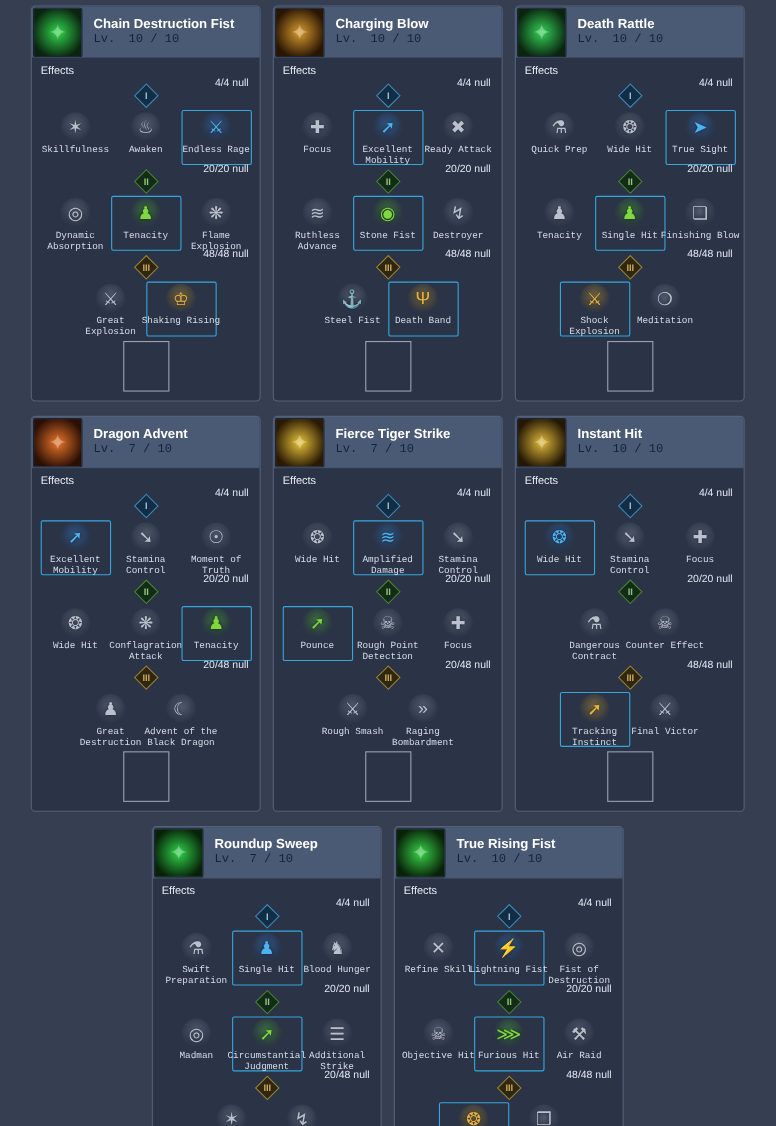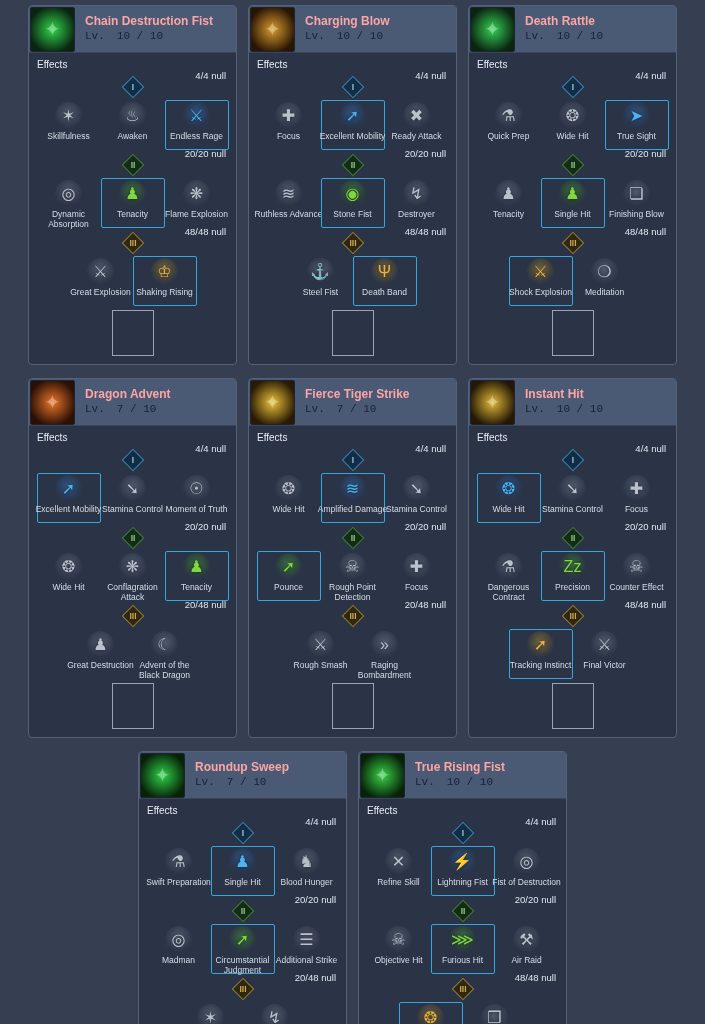--- a/index.html
+++ b/index.html
@@ -18,21 +18,21 @@
   }
   .skill-art {
     width:45px; height:45px; margin:1px 0 1px 1px; border-radius:2px; flex:0 0 auto;
     position:relative; border:1px solid #1c2433;
   }
   .skill-art::after {
     content:"✦"; position:absolute; inset:0; display:flex; align-items:center; justify-content:center;
     font-size:20px; color:rgba(255,255,255,0.35);
   }
   .head-text { padding-left:10px; min-width:0; }
-  .skill-title { font-size:12px; font-weight:bold; color:#fca5a5; line-height:15px; }
+  .skill-title { font-size:12px; font-weight:bold; color:#ffffff; line-height:15px; }
   .skill-level { font-size:11px; color:#16213c; line-height:15px;font-family:Liberation Mono, monospace; }
   .skill-level .lv-val { margin-left:12px; }
 
   .panel-body { padding:4px 8px 8px; flex:1; display:flex; flex-direction:column; }
   .effects-label { text-align:left; font-size:10px; color:#e9edf4; height:15px; line-height:15px; }
 
   .tier-head { position:relative; height:26px; }
   .tier-counter { position:absolute; top:-2px; right:2px; font-size:9.5px; color:#dfe6f1; }
   .diamond {
     position:absolute; left:50%; top:7px; width:16px; height:16px; margin-left:-8px;
@@ -55,20 +55,21 @@
     display:flex; align-items:center; justify-content:center;
     font-size:16px; color:#b9c1cf; text-shadow:0 0 4px rgba(0,0,0,0.6);
     background:radial-gradient(circle at 50% 42%, rgba(150,160,180,0.38), rgba(90,100,120,0.15) 58%, transparent 72%);
   }
   .t0 .skill.selected .glyph-icon { color:#4db4f2; background:radial-gradient(circle at 50% 42%, rgba(60,140,220,0.4), rgba(30,70,130,0.18) 58%, transparent 72%); }
   .t1 .skill.selected .glyph-icon { color:#80d83e; background:radial-gradient(circle at 50% 42%, rgba(90,200,60,0.4), rgba(40,100,30,0.18) 58%, transparent 72%); }
   .t2 .skill.selected .glyph-icon { color:#eab440; background:radial-gradient(circle at 50% 42%, rgba(230,180,60,0.4), rgba(120,90,25,0.18) 58%, transparent 72%); }
   .skill-label {
     margin-top:2px; font-size:8.5px; line-height:10px; color:#d6dce8; text-align:center;
     width:72px;
+    font-family:Liberation Mono, monospace;
   }
   .empty-slot { width:42px; height:46px; border:1px solid #9aa2b4; margin:4px auto 0; }
 </style>
 </head>
 <body>
 
 <div id="board">
     <div class="panel-row">
       <section class="panel">
         <header class="panel-header">
@@ -484,24 +485,20 @@
               <div class="tier-counter">20/20 null</div>
               <span class="diamond">
                 <i>II</i>
               </span>
             </div>
             <div class="skill-row">
               <div class="skill">
                 <div class="glyph-icon">⚗</div>
                 <div class="skill-label">Dangerous Contract</div>
               </div>
-              <div class="skill selected">
-                <div class="glyph-icon">Zz</div>
-                <div class="skill-label">Precision</div>
-              </div>
               <div class="skill">
                 <div class="glyph-icon">☠</div>
                 <div class="skill-label">Counter Effect</div>
               </div>
             </div>
           </div>
           <div class="tier-block t2">
             <div class="tier-head">
               <div class="tier-counter">48/48 null</div>
               <span class="diamond">

